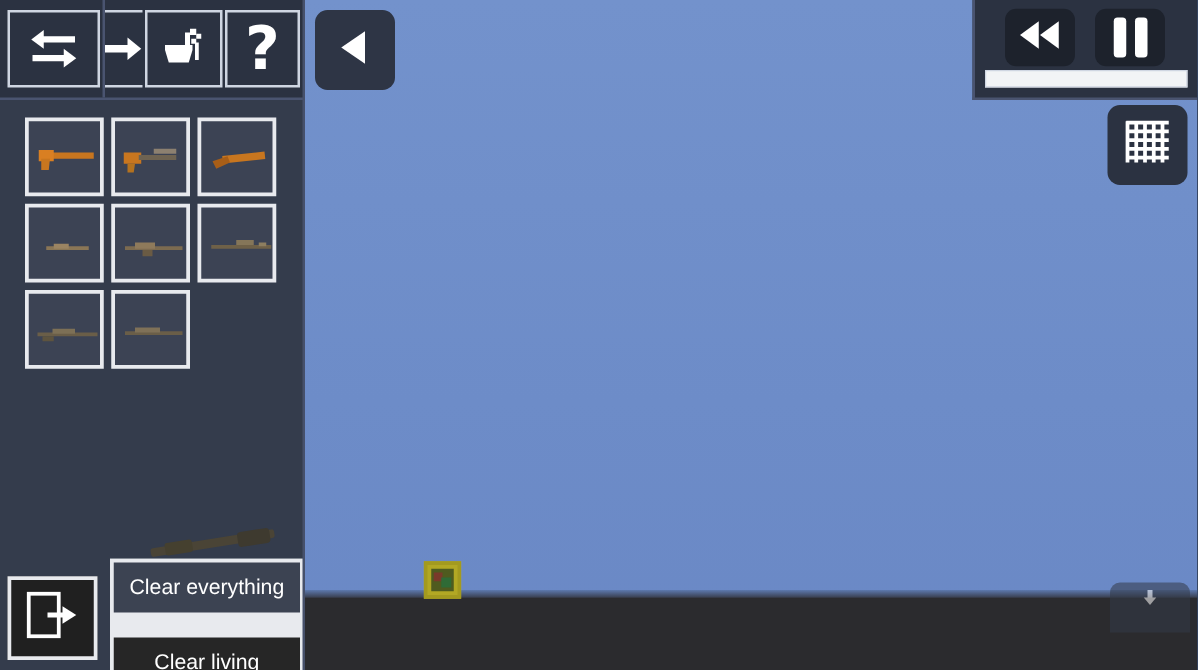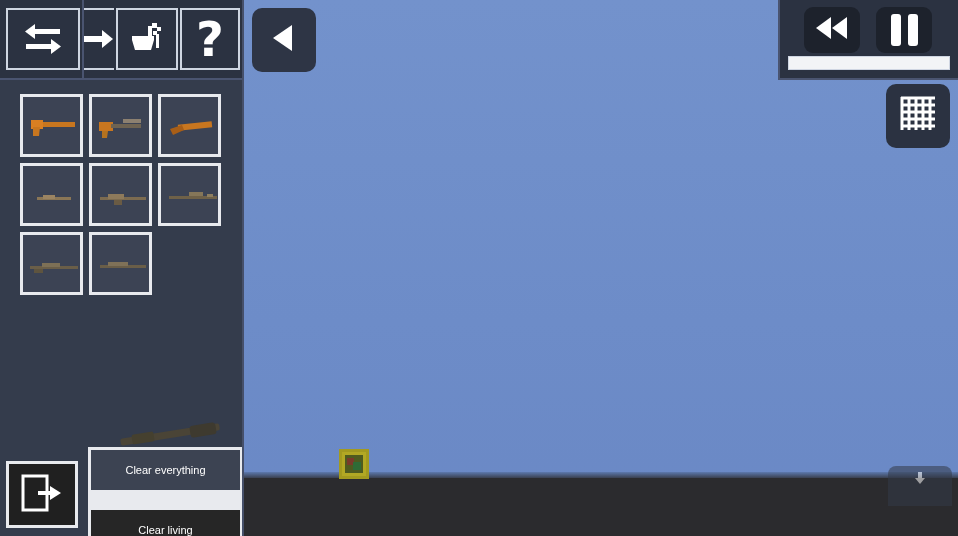--- a/index.html
+++ b/index.html
@@ -195,21 +195,21 @@
     padding: 0;
   }
   .clear-btn {
     display: block;
     width: 100%;
     box-sizing: border-box;
     height: 40px;
     line-height: 40px;
     text-align: center;
     color: #ffffff;
-    font-size: 11px;
+    font-size: 17px;
     font-family: "Liberation Sans", sans-serif;
     cursor: pointer;
     border: none;
   }
   #clear-everything { background: #3c4352; }
   #clear-living     { background: #262626; margin-top: 20px; }
 
   
   #collapse-btn {
     position: absolute;

